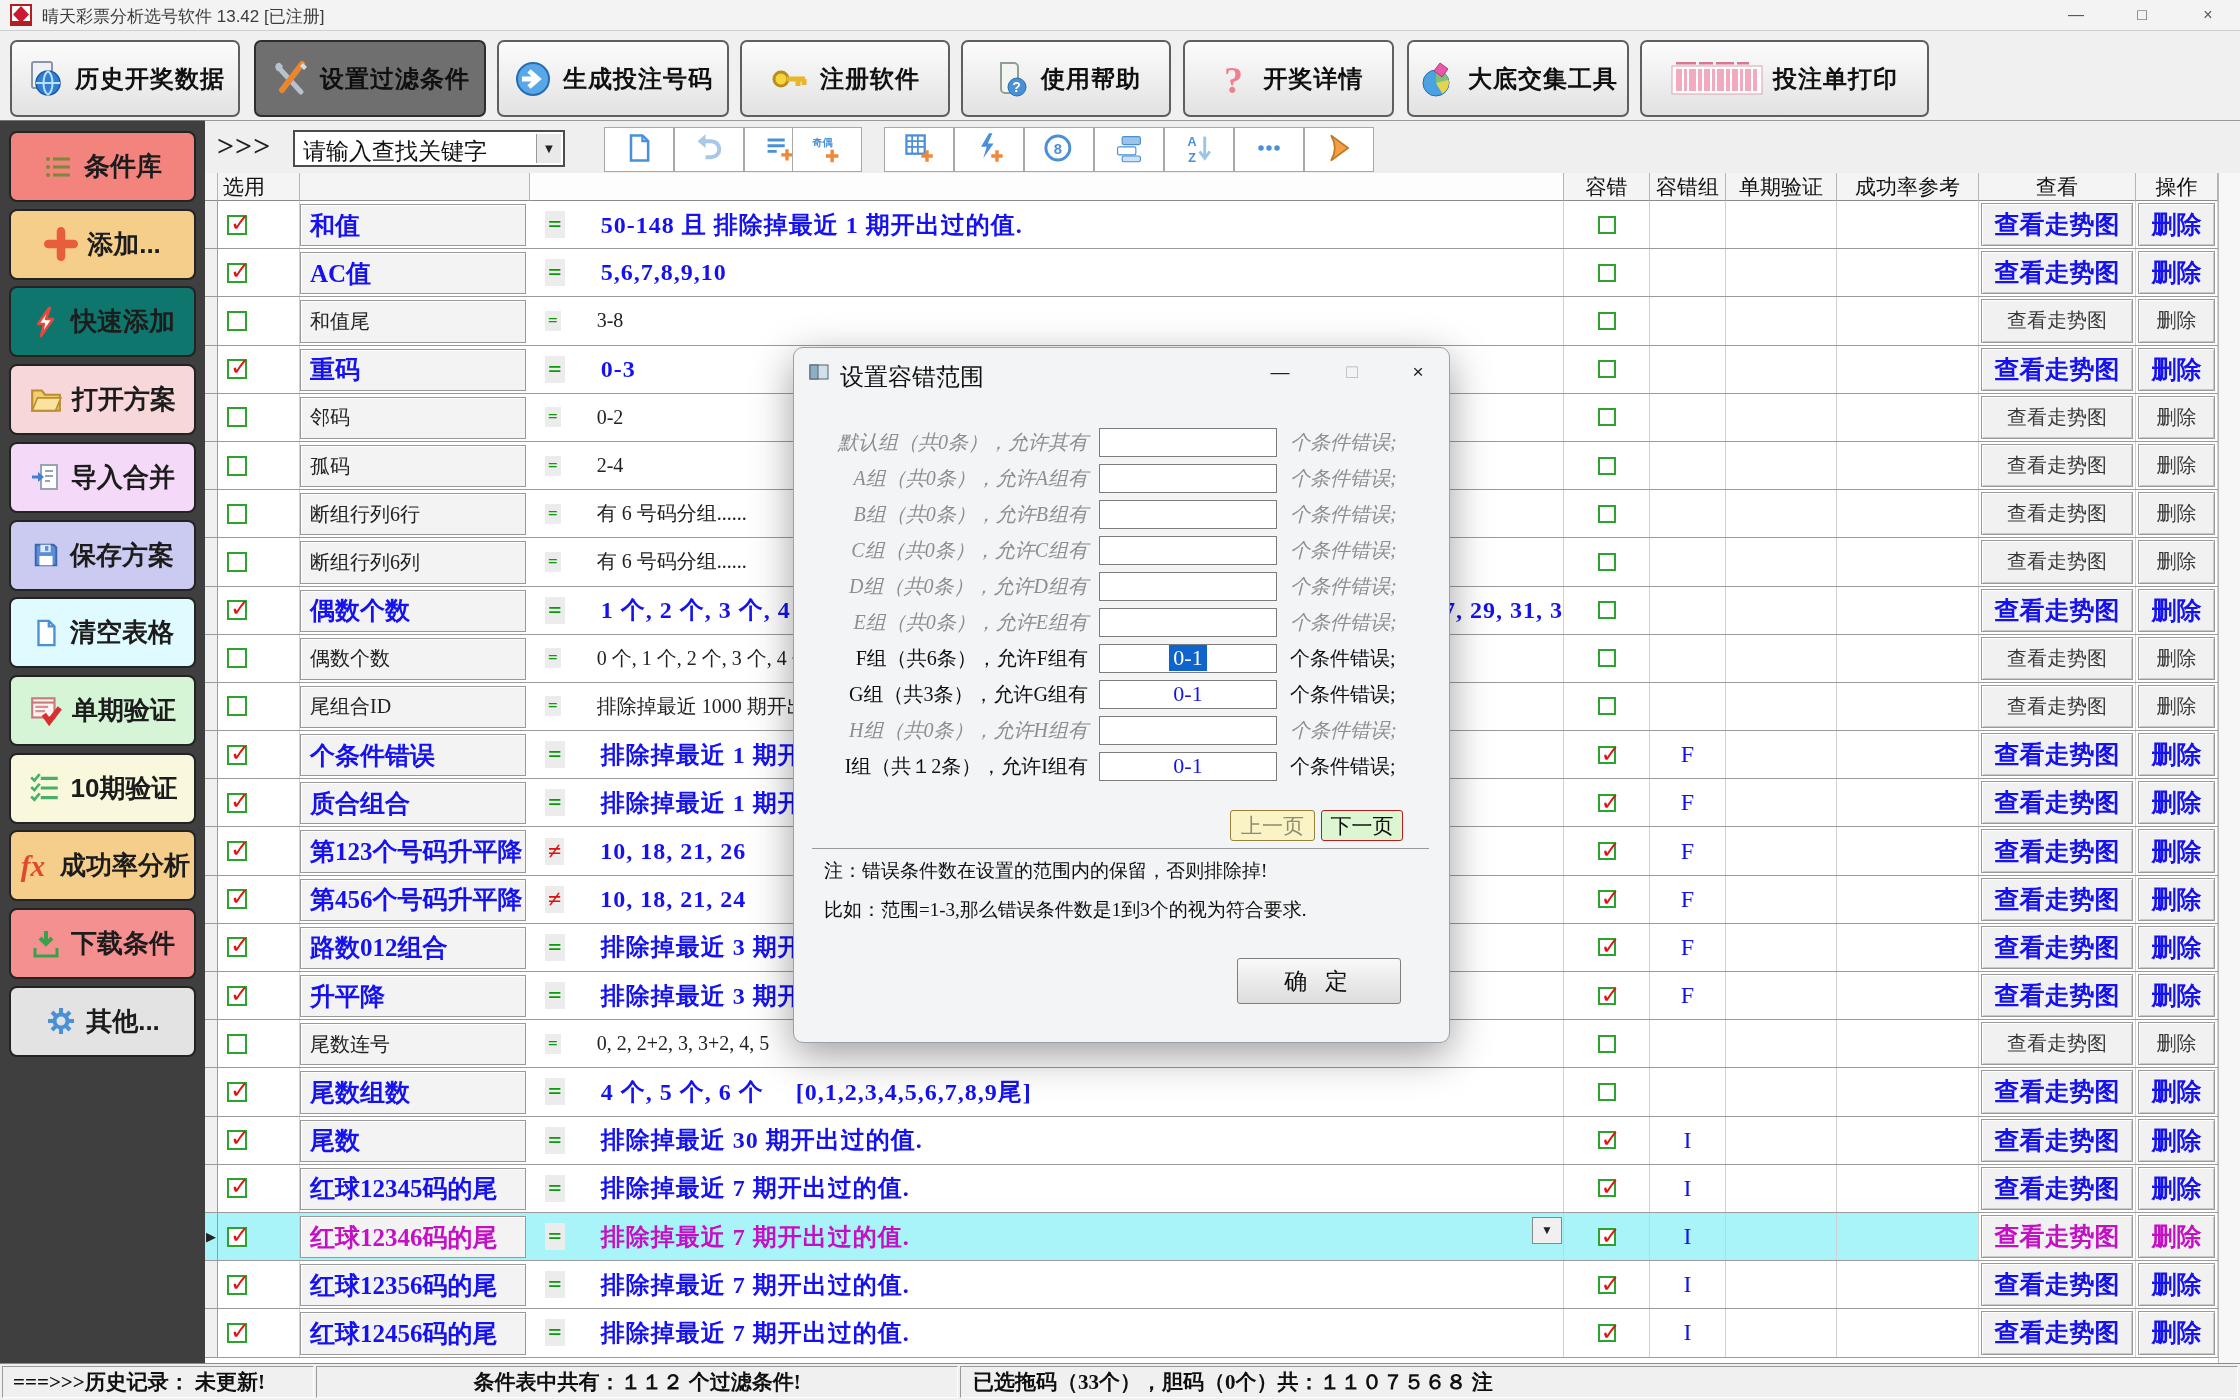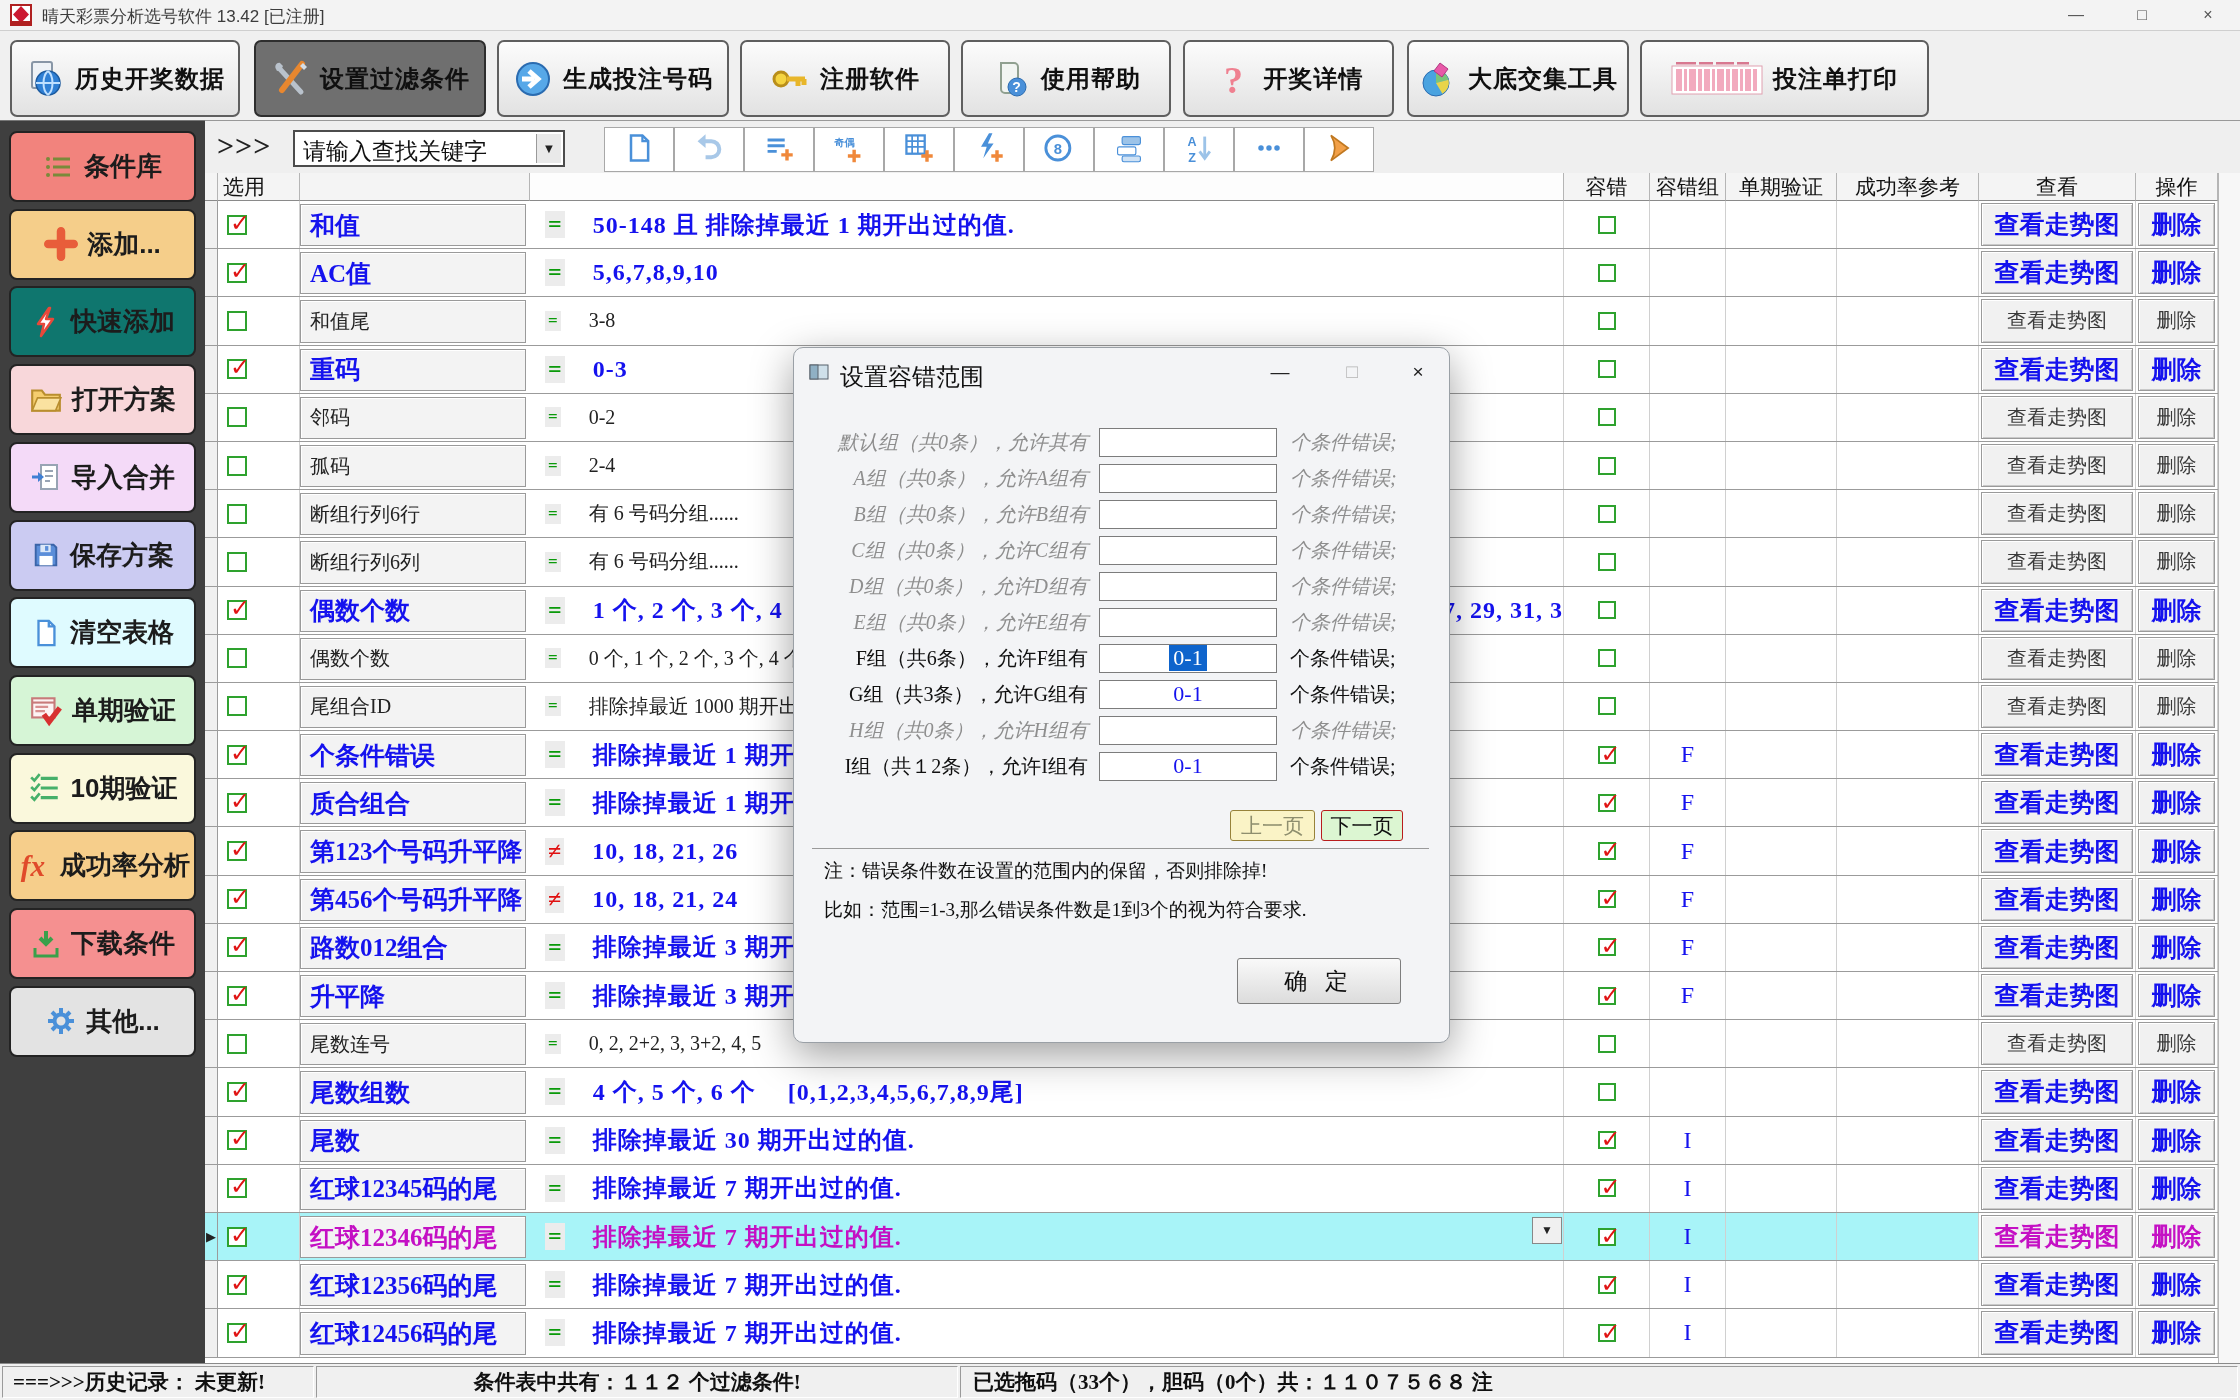--- a/index.html
+++ b/index.html
@@ -72,21 +72,21 @@
 
   .namebtn{display:flex;align-items:center;box-sizing:border-box;width:226px;height:calc(100% - 5px);margin-top:1px;
     background:#f3f3f3;border:1px solid #9a9a9a;box-shadow:inset 1px 1px 0 #ffffff;padding-left:9px;
     font:20px "Liberation Serif",serif;color:#222;white-space:nowrap;overflow:hidden;}
   .trow.checked .namebtn{font:bold 25px "Liberation Serif",serif;color:#1512ee;}
   .trow.selected .namebtn{color:#c410c4;}
 
   .opchip{margin-left:15px;background:#ececec;padding:0 3px;font:17px "Liberation Serif",serif;color:#0a9a0a;font-weight:bold;}
   .trow.checked .opchip{font-size:24px;}
   .opchip.neq{color:#e01010;}
-  .valtxt{margin-left:28px;font:20px "Liberation Serif",serif;color:#222;white-space:nowrap;}
+  .valtxt{margin-left:36px;font:20px "Liberation Serif",serif;color:#222;white-space:nowrap;}
   .trow.checked .valtxt{font:bold 24px "Liberation Serif",serif;color:#1512ee;letter-spacing:1px;}
   .trow.selected .valtxt{color:#c410c4;}
   .valright{position:absolute;left:913px;top:0;height:100%;display:flex;align-items:center;
     font:bold 24px "Liberation Serif",serif;color:#1512ee;white-space:nowrap;letter-spacing:1px;}
   .vdd{position:absolute;left:1002px;top:4px;width:30px;height:27px;background:#f0f0f0;border:1px solid #888;box-sizing:border-box;
     display:flex;align-items:center;justify-content:center;font-size:12px;color:#222;}
 
   .cb{position:relative;width:20px;height:20px;box-sizing:border-box;background:#fff;border:2px solid #2ea22e;}
   .cb.sm{width:18px;height:18px;}
   .cb.on::after{content:"✓";position:absolute;left:1px;top:-8px;font:bold 24px "DejaVu Sans",sans-serif;color:#e01414;}
@@ -388,21 +388,21 @@
               <path d="M7 8h9a7 7 0 110 14h-5" fill="none" stroke="#a8c8e8" stroke-width="3.5"></path>
               <path d="M11 2L4 8l7 6z" fill="#a8c8e8"></path>
             </svg></span>
         </div>
         <div class="mini-btn" style="left: 539px;">
           <span><svg viewBox="0 0 28 28" width="32" height="32">
               <path d="M4 7h15M4 12h15M4 17h8" stroke="#4a90d9" stroke-width="2.5"></path>
               <path d="M16 20h10M21 15v10" stroke="#f0883a" stroke-width="3"></path>
             </svg></span>
         </div>
-        <div class="mini-btn" style="left: 609px;">
+        <div class="mini-btn" style="left: 587px;">
           <span><svg viewBox="0 0 28 28" width="32" height="32">
               <text x="10" y="12" text-anchor="middle" font-size="9" fill="#4a90d9" font-weight="bold">奇偶</text>
               <path d="M13 21h11M18.5 15.5v11" stroke="#f0883a" stroke-width="3"></path>
             </svg></span>
         </div>
         <div class="mini-btn" style="left: 679px;">
           <span><svg viewBox="0 0 28 28" width="32" height="32">
               <rect x="3" y="3" width="16" height="16" fill="#fff" stroke="#4a90d9" stroke-width="2"></rect>
               <path d="M3 8h16M8 3v16M13 3v16M3 13h16" stroke="#4a90d9" stroke-width="1.5"></path>
               <path d="M16 21h10M21 16v10" stroke="#f0883a" stroke-width="3"></path>

